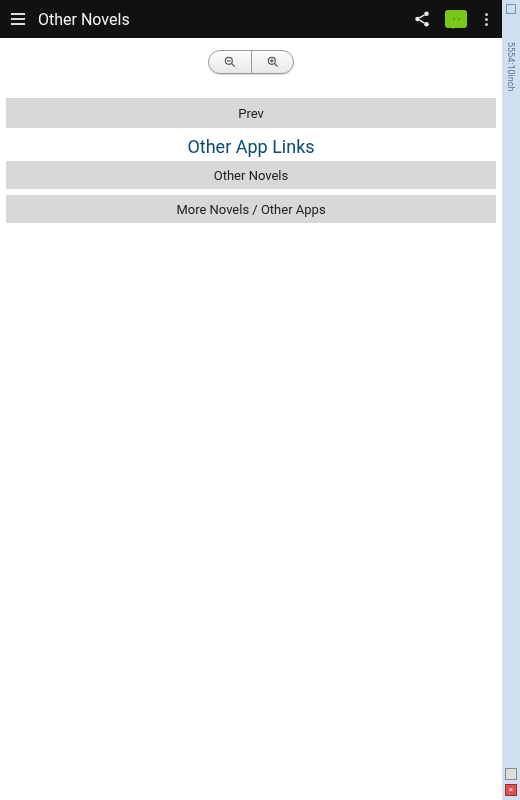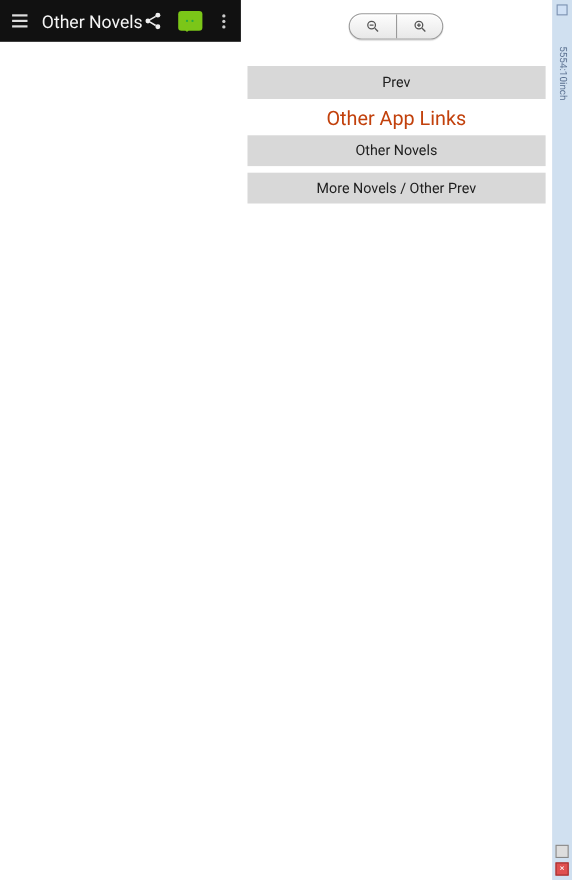--- a/index.html
+++ b/index.html
@@ -1,18 +1,18 @@
 <!DOCTYPE html>
 <html><head>
   <meta charset="utf-8">
   <style>
     * { margin: 0; padding: 0; box-sizing: border-box; }
     html, body { width: 520px; height: 800px; overflow: hidden; font-family: Roboto, Arial, sans-serif; }
     body { background: #e8ecef; display: flex; }
-    .app-area { flex: 1; background: #ffffff; display: flex; flex-direction: row; height: 100%; }
+    .app-area { flex: 1; background: #ffffff; display: flex; flex-direction: column; height: 100%; }
     .right-rail { width: 18px; background: #d0e0f0; position: relative; display: flex; flex-direction: column; align-items: center; }
     .rail-label { writing-mode: vertical-rl; font-size: 9px; color: #5a7090; margin-top: 28px; }
     .rail-top-sq { width: 10px; height: 10px; border: 1px solid #7a90b0; background: #cfe0f5; margin-top: 4px; }
     .rail-bottom { position: absolute; bottom: 4px; width: 100%; display:flex; flex-direction:column; align-items:center; gap:4px;}
     .rail-bottom .sq { width:12px; height:12px; border:1px solid #888; background:#ddd; font-size:8px; line-height:10px; text-align:center;}
     .rail-bottom .close { background:#e05050; color:#fff; border-color:#a03030;}
     
     .action-bar { height: 38px; background: #111111; color: #fff; display: flex; align-items: center; padding: 0 6px; }
     .menu-btn { width: 24px; height: 24px; display:flex; flex-direction:column; justify-content:center; gap:3px; align-items:center; cursor:pointer;}
     .menu-btn span { display:block; width:14px; height:2px; background:#ddd; }
@@ -26,21 +26,21 @@
     .overflow-icon { display:flex; flex-direction:column; gap:2px; padding:0 4px;}
     .overflow-icon i{ width:3px; height:3px; background:#ccc; border-radius:50%;}
     
     .content { flex:1; padding-top:6px; }
     .zoom-bar { display:flex; justify-content:center; margin: 6px 0 24px 0;}
     .zoom-group { display:flex; border:1px solid #9a9a9a; border-radius:16px; overflow:hidden; background:linear-gradient(#fdfdfd,#e8e8e8); box-shadow: inset 0 1px 0 #fff, 0 1px 1px rgba(0,0,0,.15);}
     .zoom-btn { width:42px; height:22px; display:flex; align-items:center; justify-content:center; cursor:pointer;}
     .zoom-btn + .zoom-btn { border-left:1px solid #9a9a9a;}
     .nav-row { display:flex; gap:4px; padding: 0 6px; }
     .flat-btn { flex:1; background:#d8d8d8; color:#202020; font-size:13px; height:30px; display:flex; align-items:center; justify-content:center; cursor:pointer; }
-    .section-title { text-align:center; font-size:18px; color:#c2410c; margin: 8px 0 4px 0; }
+    .section-title { text-align:center; font-size:18px; color:#0c4a6e; margin: 8px 0 4px 0; }
     .link-btn { margin: 0 6px 6px 6px; background:#d8d8d8; color:#202020; font-size:13px; height:28px; display:flex; align-items:center; justify-content:center; cursor:pointer; }
   </style>
 </head>
 <body>
 
 <div class="app-area">
   <div class="action-bar">
     <div class="menu-btn">
       <span></span>
         <span></span>
@@ -91,21 +91,21 @@
       </div>
     </div>
 
     <div class="nav-row">
       <div class="flat-btn">Prev</div>
     </div>
 
     <div class="section-title">Other App Links</div>
 
     <div class="link-btn">Other Novels</div>
-    <div class="link-btn">More Novels / Other Prev</div>
+    <div class="link-btn">More Novels / Other Apps</div>
   </div>
 </div>
 
 <div class="right-rail">
   <div class="rail-top-sq"></div>
   <div class="rail-label">5554:10inch</div>
   <div class="rail-bottom">
     <div class="sq"></div>
     <div class="sq close">×</div>
   </div>

